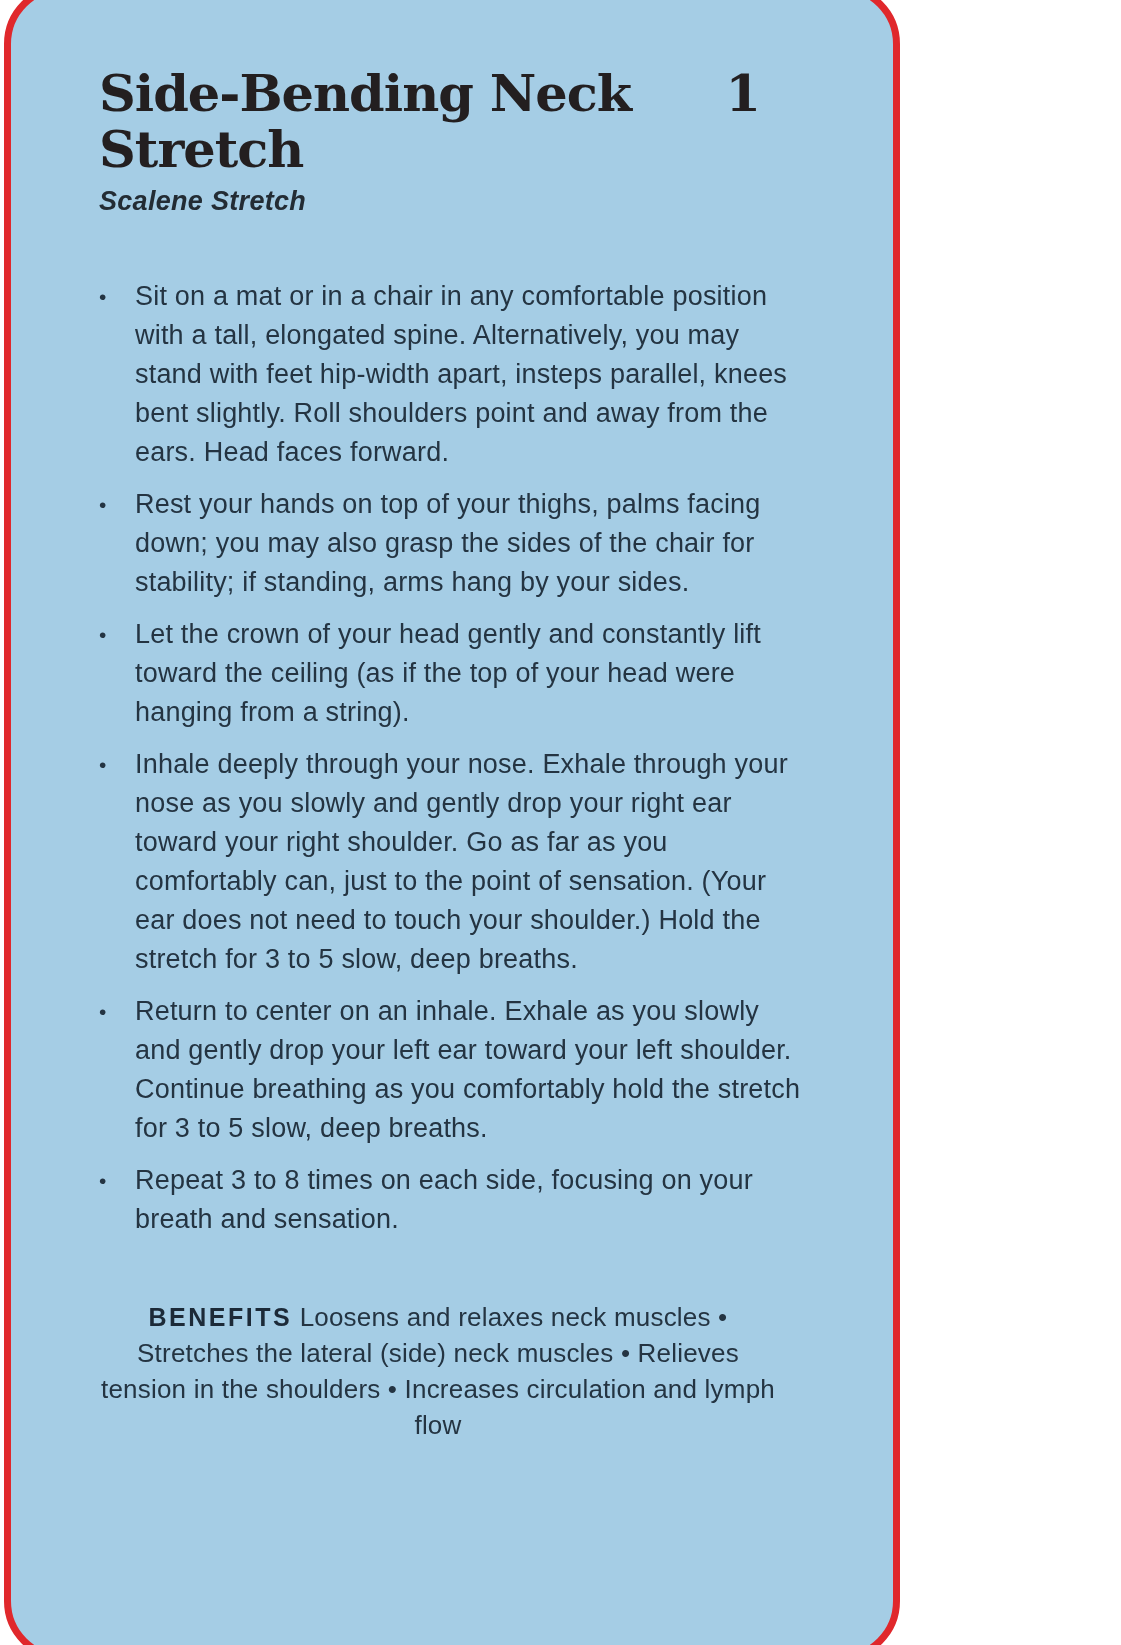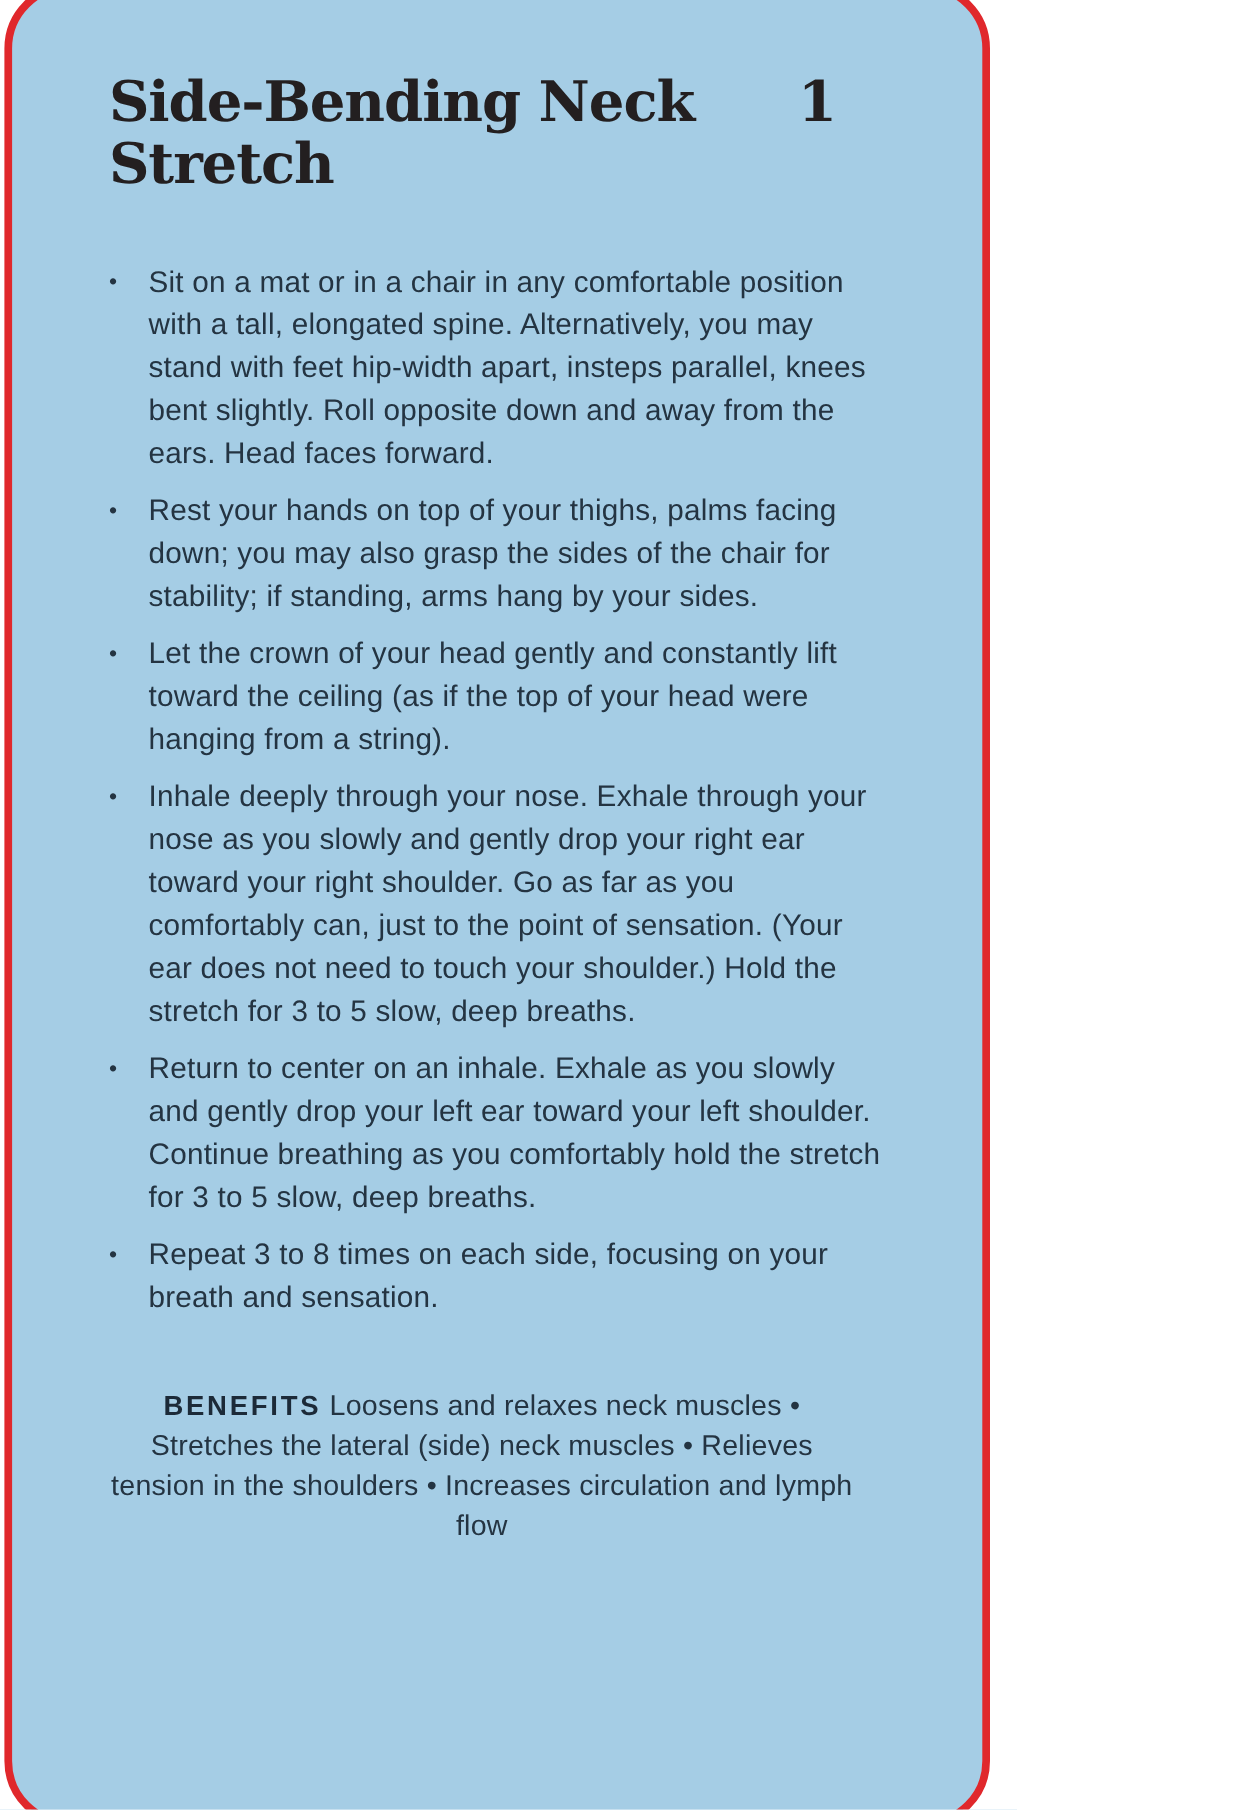--- a/index.html
+++ b/index.html
@@ -129,25 +129,26 @@
 
 <div class="stage">
   <div class="card">
     <div class="content">
 
       <div class="header-row">
         <h1 class="title">Side-Bending Neck Stretch</h1>
         <div class="card-number">1</div>
       </div>
 
+      <div class="subtitle">Scalene Stretch</div>
 
       <div class="bullets">
         <div class="bullet-item">
           <span class="bullet-dot">•</span>
-          <span class="bullet-text">Sit on a mat or in a chair in any comfortable position with a tall, elongated spine. Alternatively, you may stand with feet hip-width apart, insteps parallel, knees bent slightly. Roll opposite down and away from the ears. Head faces forward.</span>
+          <span class="bullet-text">Sit on a mat or in a chair in any comfortable position with a tall, elongated spine. Alternatively, you may stand with feet hip-width apart, insteps parallel, knees bent slightly. Roll shoulders point and away from the ears. Head faces forward.</span>
         </div>
         <div class="bullet-item">
           <span class="bullet-dot">•</span>
           <span class="bullet-text">Rest your hands on top of your thighs, palms facing down; you may also grasp the sides of the chair for stability; if standing, arms hang by your sides.</span>
         </div>
         <div class="bullet-item">
           <span class="bullet-dot">•</span>
           <span class="bullet-text">Let the crown of your head gently and constantly lift toward the ceiling (as if the top of your head were hanging from a string).</span>
         </div>
         <div class="bullet-item">

